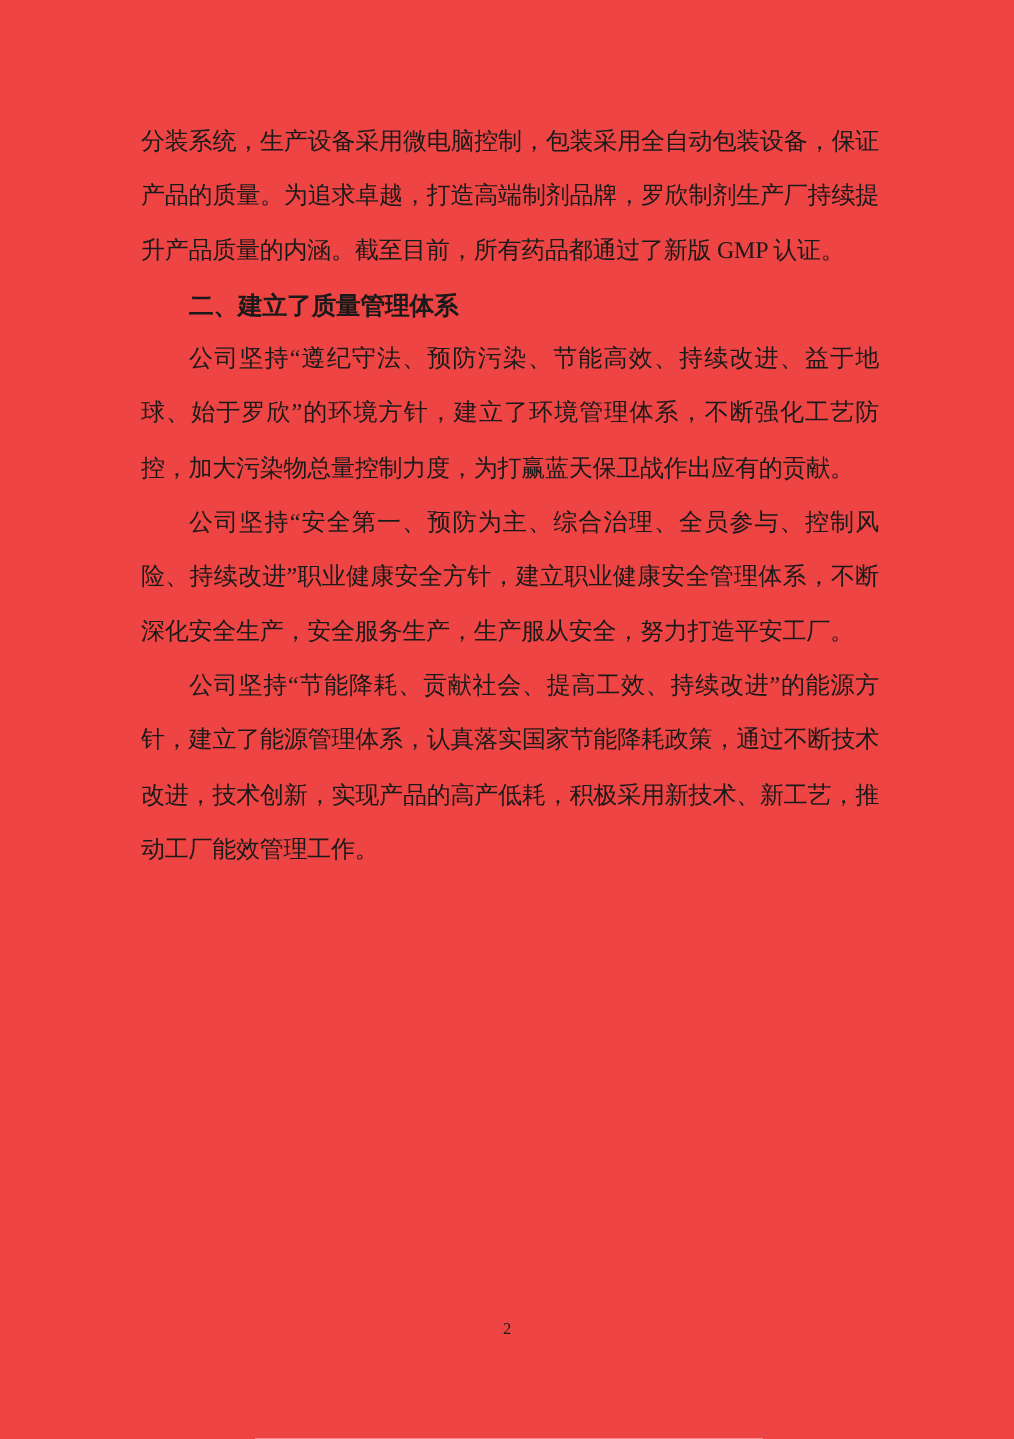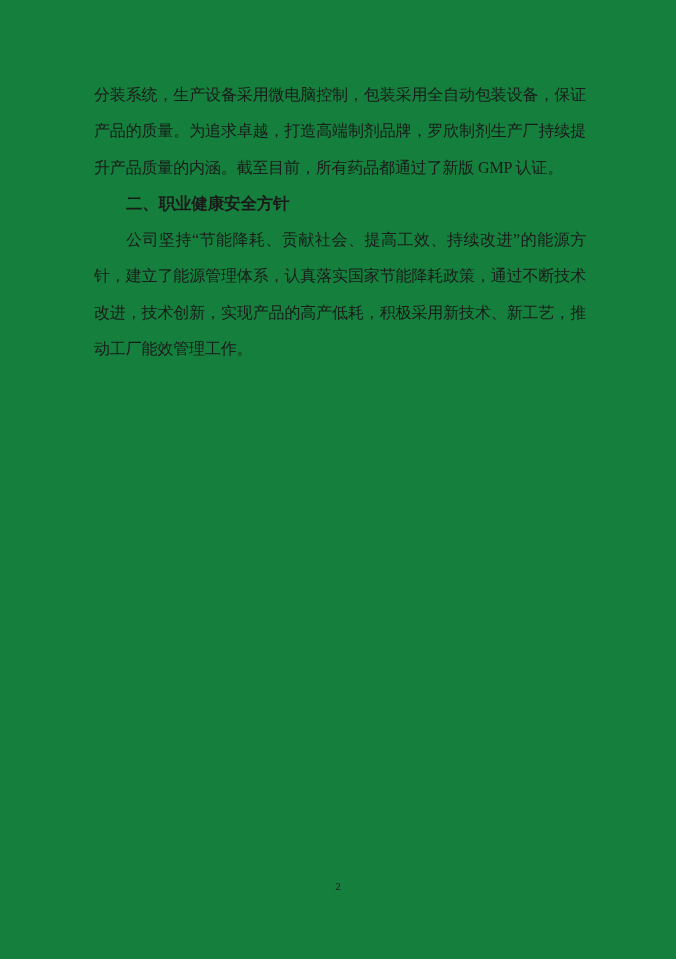--- a/index.html
+++ b/index.html
@@ -10,21 +10,21 @@
   body {
     width: 676px;
     height: 959px;
     position: relative;
     overflow: hidden;
     font-family: "Liberation Serif", "DejaVu Serif", serif;
   }
   .page {
     position: absolute;
     inset: 0;
-    background: #15803d;
+    background: #ef4444;
   }
   .doc-body {
     position: absolute;
     left: 94px;
     top: 77px;
     width: 492px;
     color: var(--ink, #1a1a1a);
     font-size: 16px;
     line-height: 36.3px;
     letter-spacing: -0.16px;
@@ -63,19 +63,21 @@
     color: var(--ink, #1a1a1a);
     letter-spacing: 0;
   }
 </style>
 </head>
 <body>
 
 <div class="page">
   <div class="doc-body">
     <p class="continued">分装系统，生产设备采用微电脑控制，包装采用全自动包装设备，保证产品的质量。为追求卓越，打造高端制剂品牌，罗欣制剂生产厂持续提升产品质量的内涵。截至目前，所有药品都通过了新版 GMP 认证。</p>
-    <h2 class="heading">二、职业健康安全方针</h2>
+    <h2 class="heading">二、建立了质量管理体系</h2>
+    <p class="indent">公司坚持“遵纪守法、预防污染、节能高效、持续改进、益于地球、始于罗欣”的环境方针，建立了环境管理体系，不断强化工艺防控，加大污染物总量控制力度，为打赢蓝天保卫战作出应有的贡献。</p>
+    <p class="indent">公司坚持“安全第一、预防为主、综合治理、全员参与、控制风险、持续改进”职业健康安全方针，建立职业健康安全管理体系，不断深化安全生产，安全服务生产，生产服从安全，努力打造平安工厂。</p>
     <p class="indent">公司坚持“节能降耗、贡献社会、提高工效、持续改进”的能源方针，建立了能源管理体系，认真落实国家节能降耗政策，通过不断技术改进，技术创新，实现产品的高产低耗，积极采用新技术、新工艺，推动工厂能效管理工作。</p>
   </div>
   <div class="footer">
     <span class="pagenum">2</span>
   </div>
 </div>
 
 </body></html>

